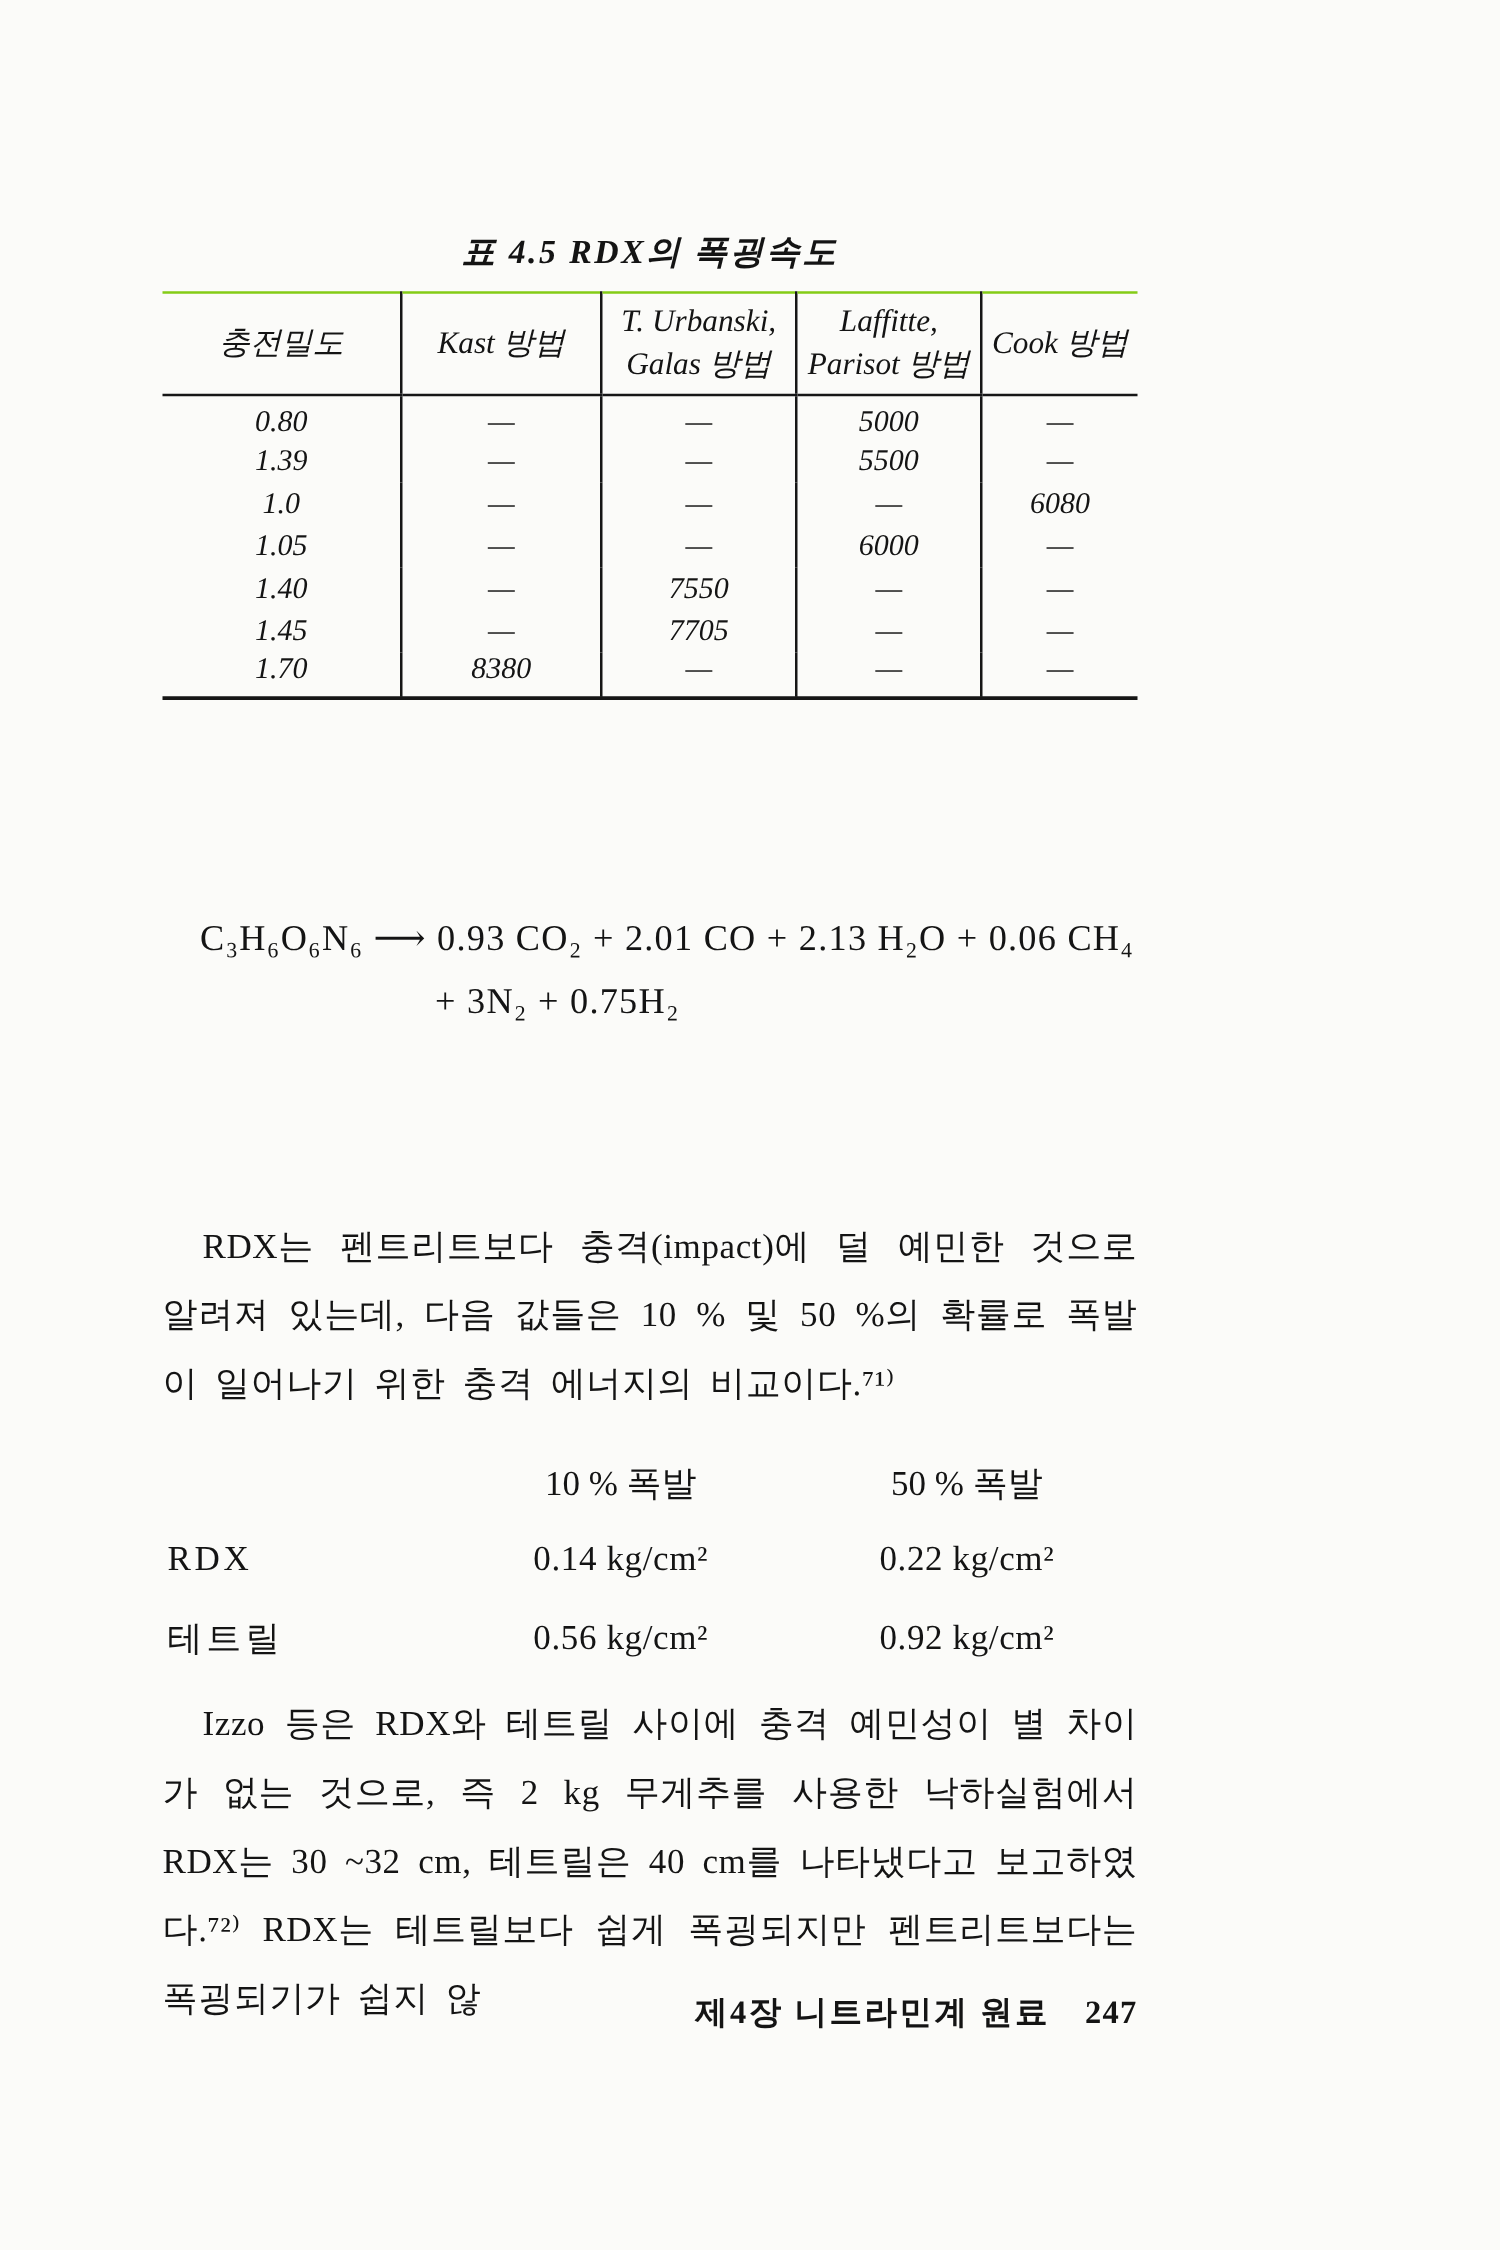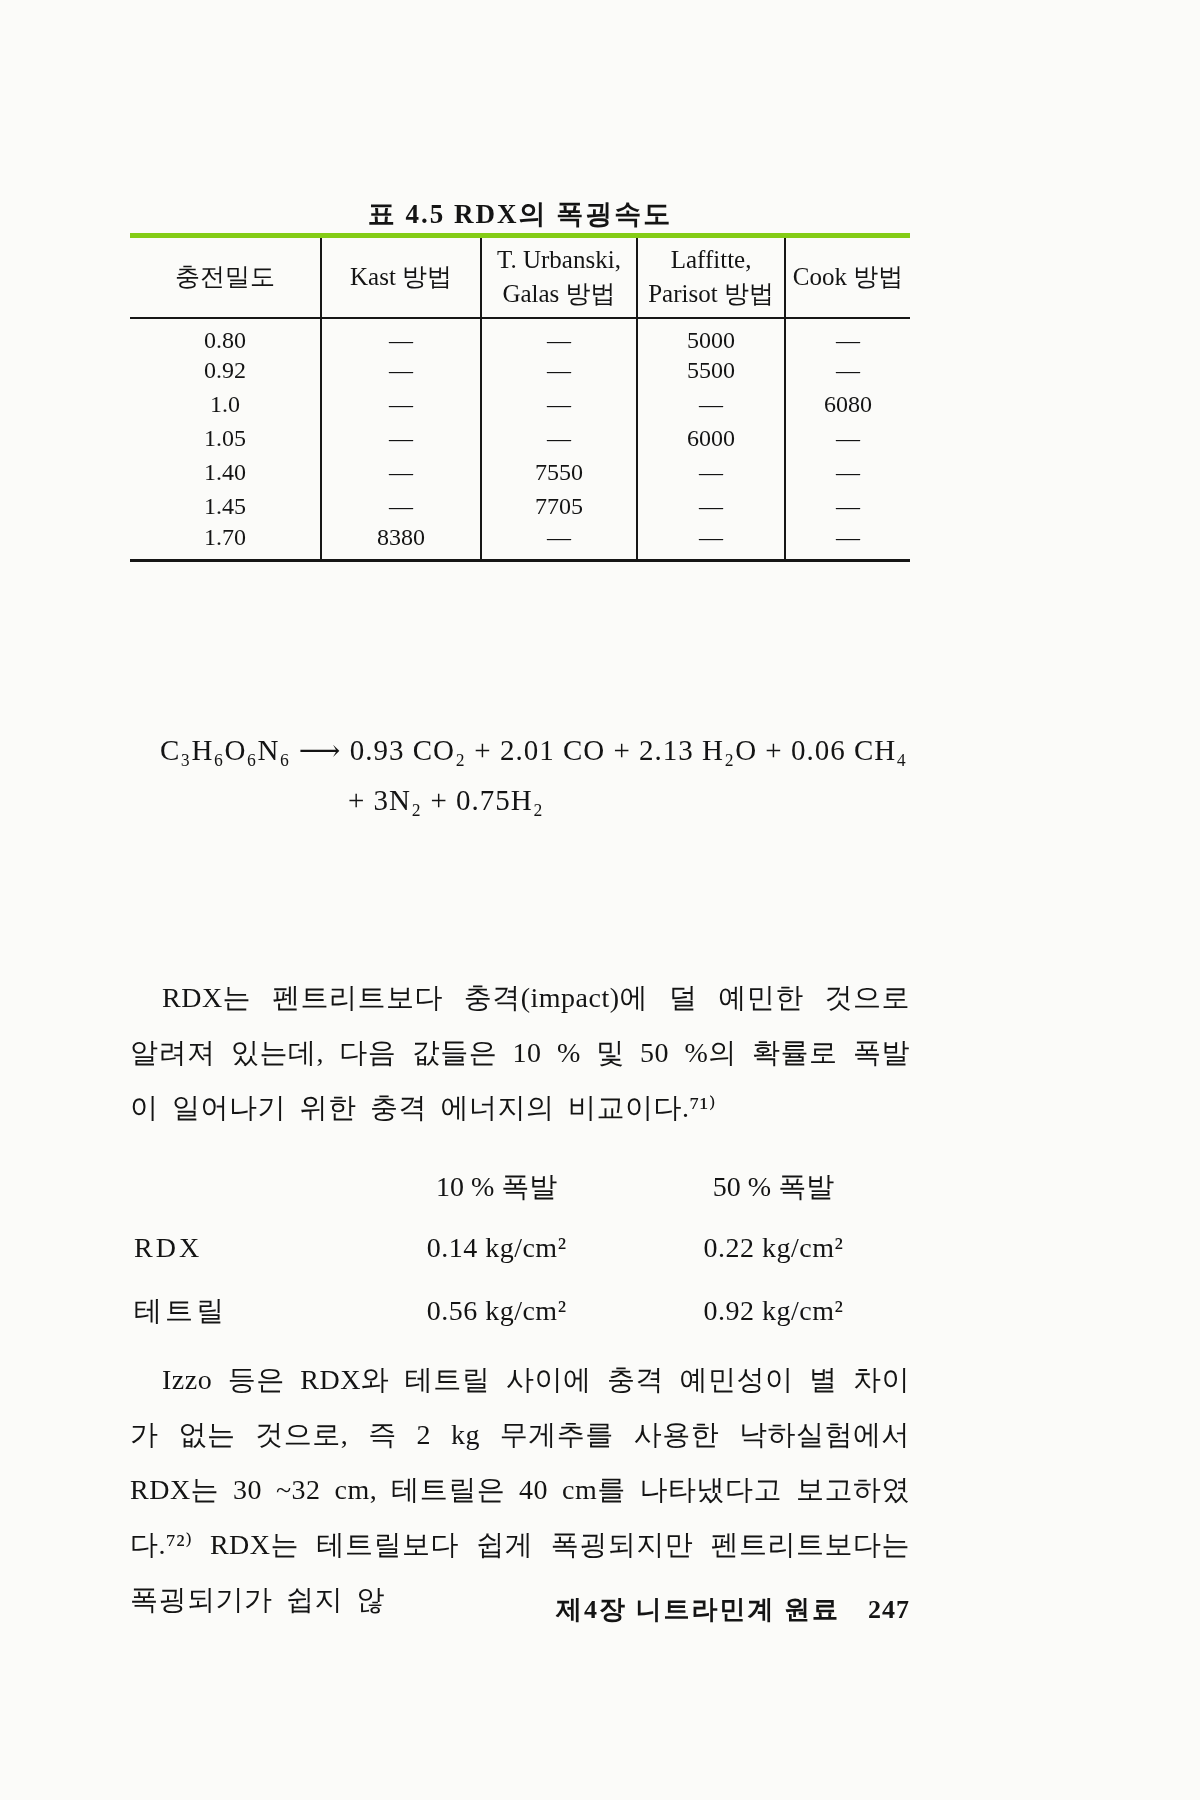--- a/index.html
+++ b/index.html
@@ -2,27 +2,27 @@
 <html><head>
 <meta charset="utf-8">
 <style>
   * { margin:0; padding:0; box-sizing:border-box; }
   html,body { width:1200px; height:1800px; background:#fbfbf9; color:#141414;
     font-family:"Liberation Serif","DejaVu Serif",serif; }
   .page { position:relative; width:1200px; height:1800px; overflow:hidden; }
   .content { position:absolute; left:130px; width:780px; }
 
   
-  .tbl-title { top:196px; text-align:center; font-size:27px; font-weight:bold;
-    letter-spacing:2px; }
+  .tbl-title { top:183px; text-align:center; font-size:27px; font-weight:bold;
+    letter-spacing:2px;font-style:italic; }
 
   
   .det-table-wrap { top:233px; }
   table.det { width:100%; border-collapse:collapse; table-layout:fixed;
-    border-top:5px solid #84cc16; border-bottom:3px solid #161616; }
+    border-top:2px solid #84cc16; border-bottom:3px solid #161616;font-style:italic; }
   table.det col.c0 { width:24.5%; } table.det col.c1 { width:20.5%; }
   table.det col.c2 { width:20%; }  table.det col.c3 { width:19%; }
   table.det col.c4 { width:16%; }
   table.det th { font-size:25px; font-weight:normal; text-align:center;
     vertical-align:middle; height:82px; white-space:pre-line; line-height:34px;
     border-bottom:2px solid #161616; padding:2px 0; }
   table.det td { font-size:24px; text-align:center; height:34px;
     vertical-align:middle; }
   table.det th + th, table.det td + td { border-left:2px solid #161616; }
   table.det tbody tr:first-child td { padding-top:8px; }
@@ -86,21 +86,21 @@
       </thead>
       <tbody>
         <tr>
           <td>0.80</td>
           <td>—</td>
           <td>—</td>
           <td>5000</td>
           <td>—</td>
         </tr>
         <tr>
-          <td>0.92</td>
+          <td>1.39</td>
           <td>—</td>
           <td>—</td>
           <td>5500</td>
           <td>—</td>
         </tr>
         <tr>
           <td>1.0</td>
           <td>—</td>
           <td>—</td>
           <td>—</td>

